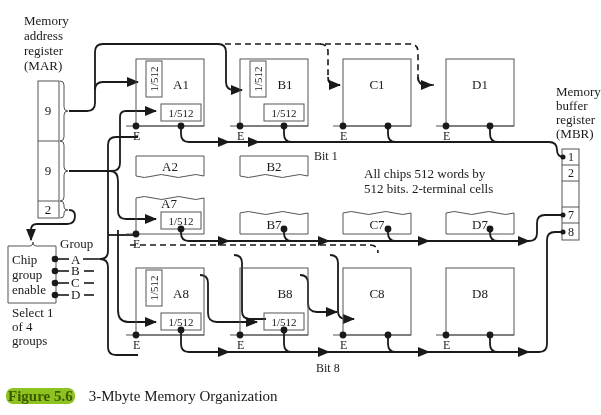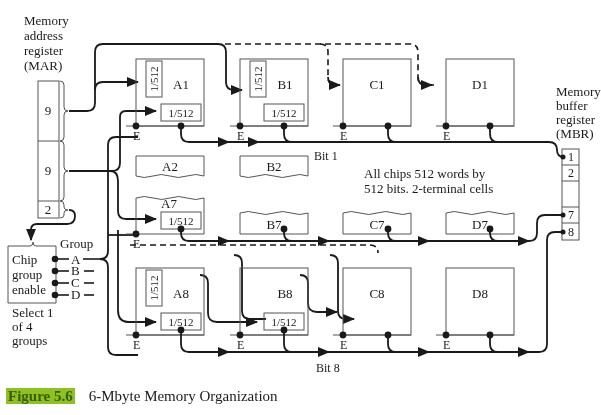--- a/index.html
+++ b/index.html
@@ -2,21 +2,21 @@
 <html><head>
 <meta charset="utf-8">
 <style>
   html, body { margin:0; padding:0; background:#ffffff; }
   body { width:601px; height:415px; position:relative; overflow:hidden;
          font-family:"Liberation Serif", serif; color:#1a1a1a; }
   #diagram { position:absolute; left:0; top:0; }
   .lbl { font-family:"Liberation Serif", serif; fill:#1a1a1a; }
   .caption { position:absolute; left:6px; top:388px; font-size:15px;
              font-family:"Liberation Serif", serif; white-space:nowrap; }
-  .fig-tag { background:#8dc21f; color:#3d5a00; font-weight:bold; padding:0 2px; margin-right:14px; }
+  .fig-tag { background:#8dc21f; color:#3d5a00; font-weight:bold; padding:0 2px; margin-right:14px;border-radius:7px; }
 </style>
 </head>
 <body>
 
 <svg id="diagram" width="601" height="385" viewBox="0 0 601 385" xmlns="http://www.w3.org/2000/svg">
   <defs>
     <marker id="arr" viewBox="0 0 10 10" refX="9" refY="5" markerWidth="7" markerHeight="7" orient="auto">
       <path d="M0,1 L10,5 L0,9 z" fill="#1a1a1a"></path>
     </marker>
   </defs>
@@ -266,14 +266,14 @@
   <circle cx="563" cy="232" r="2.5" fill="#1a1a1a"></circle>
   <g font-size="12" class="lbl" text-anchor="middle">
     <text x="571" y="161">1</text>
     <text x="571" y="177">2</text>
     <text x="571" y="219">7</text>
     <text x="571" y="236">8</text>
   </g>
 </svg>
 
 <div class="caption">
-  <span class="fig-tag">Figure 5.6</span><span>6-Mbyte Memory Organization</span>
+  <span class="fig-tag">Figure 5.6</span><span>3-Mbyte Memory Organization</span>
 </div>
 
 </body></html>

